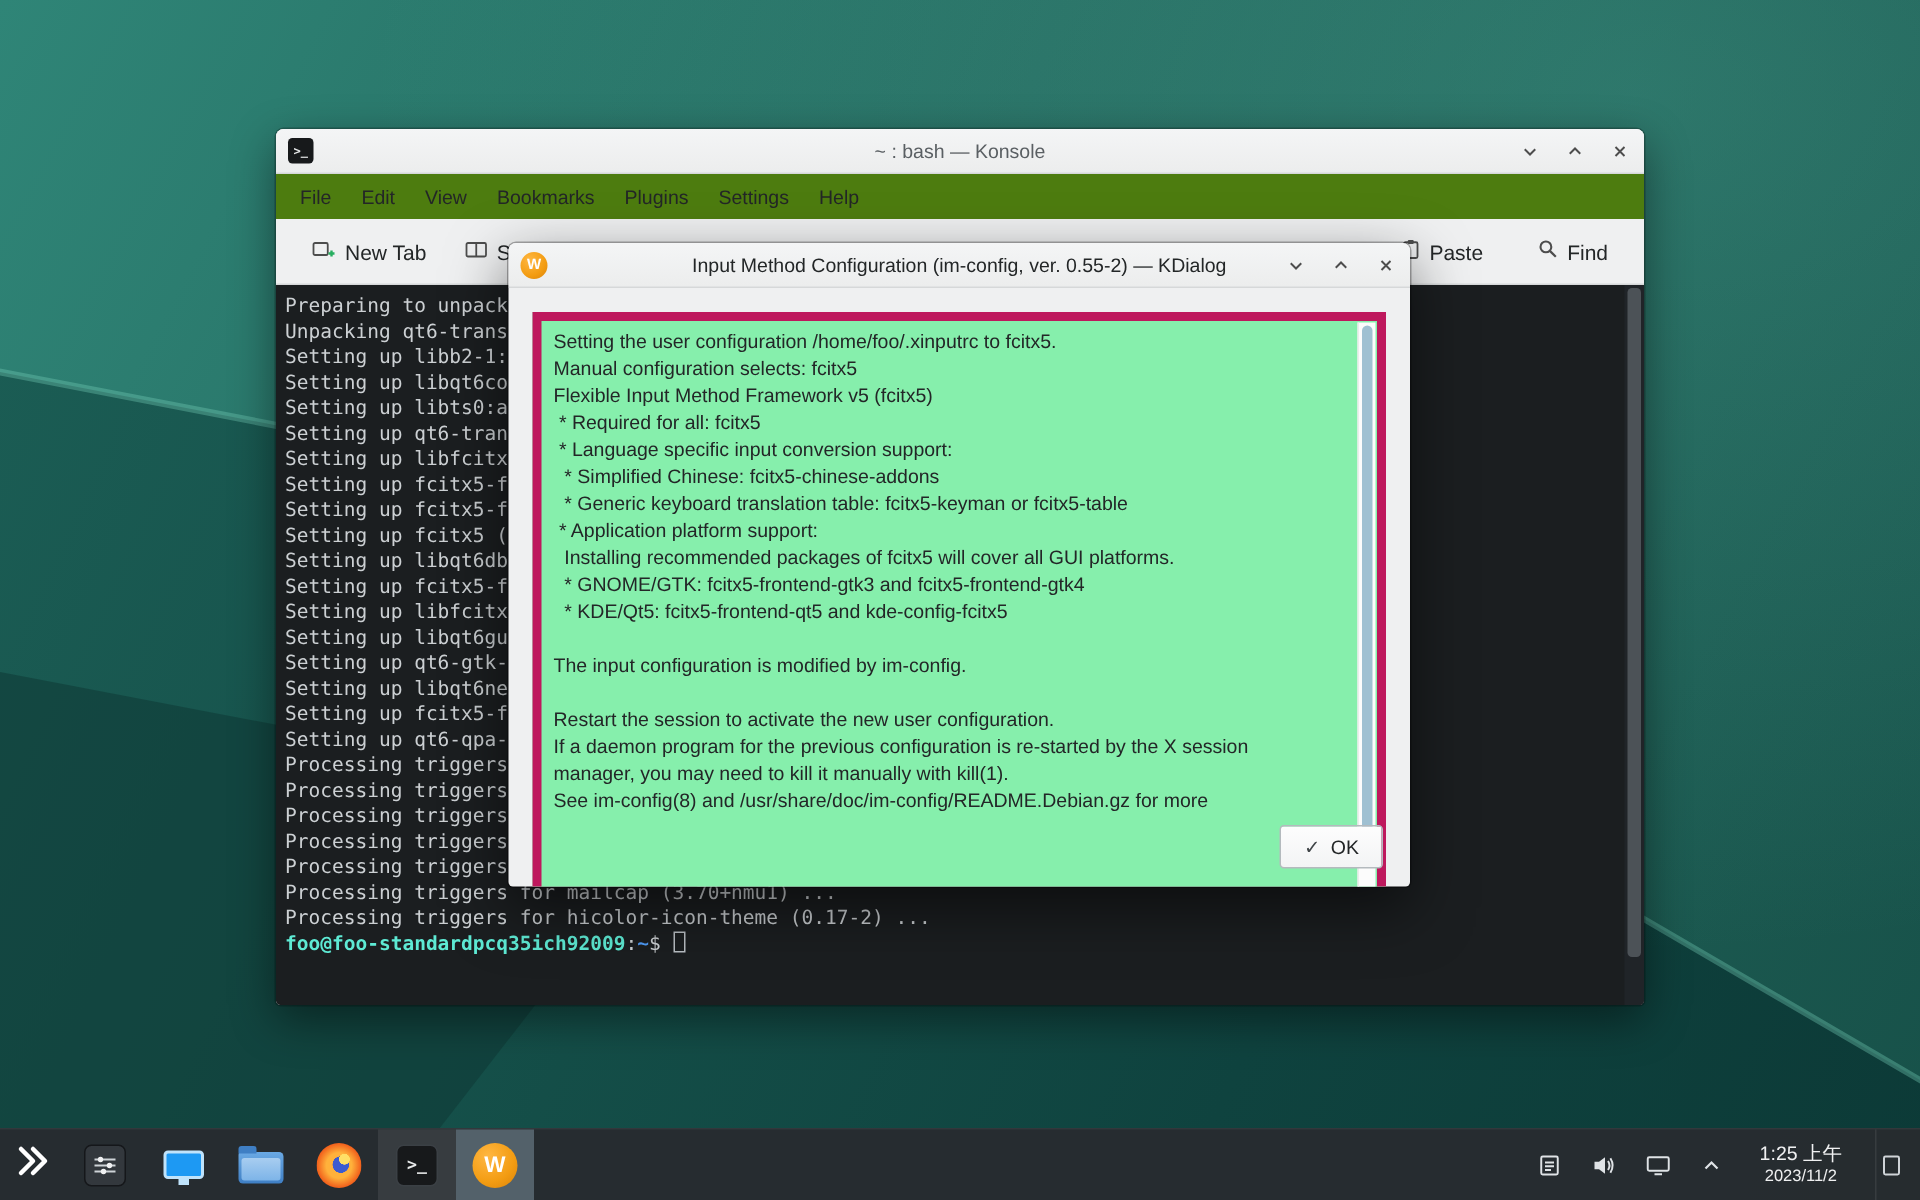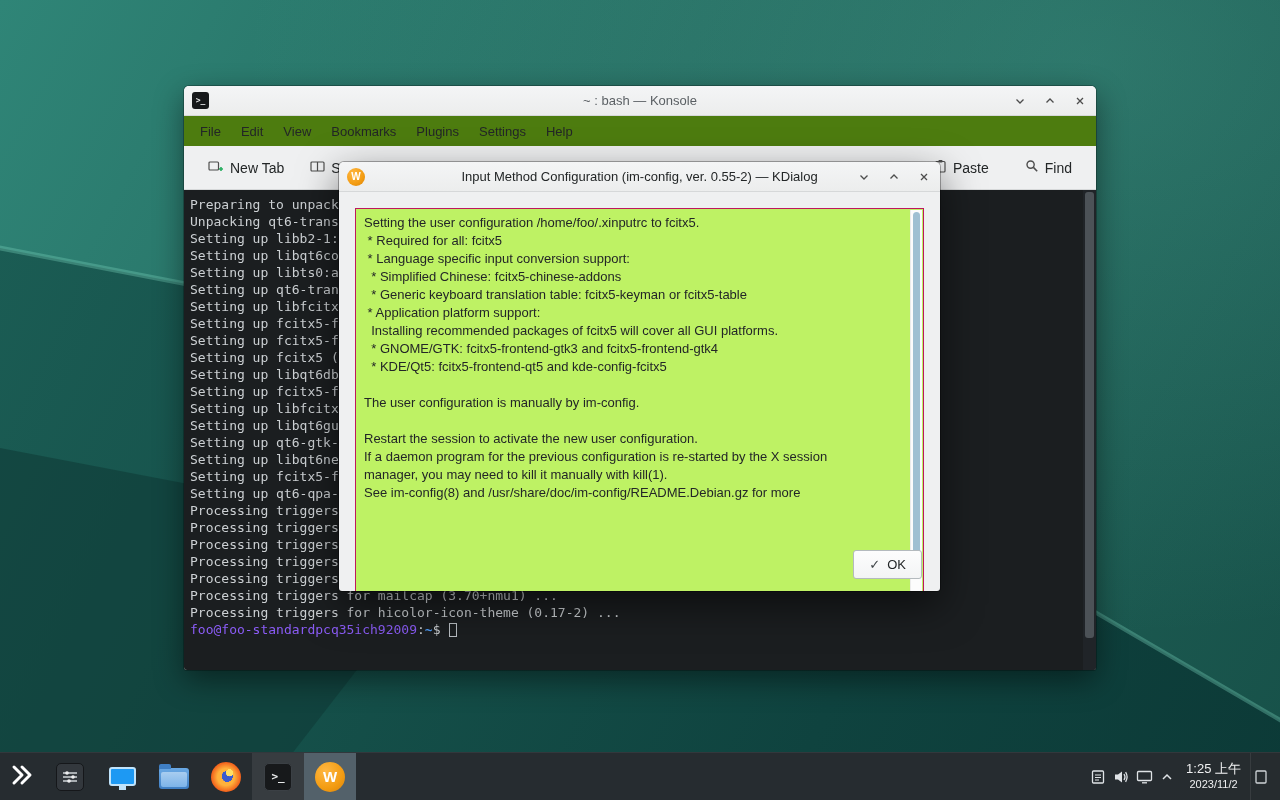--- a/index.html
+++ b/index.html
@@ -24,34 +24,34 @@
   .k-menubar { height:30px; display:flex; align-items:center; padding:0 6px; background:#4d7c0f; }
   .k-menu-item { font-size:13px; color:#232627; padding:4px 10px; border-radius:3px; cursor:pointer; }
 
   .k-toolbar { height:44px; display:flex; align-items:center; padding:0 16px; background:#eff0f1; border-bottom:1px solid #d6d8d9; }
   .tbtn { display:flex; align-items:center; gap:6px; font-size:14px; color:#232627; padding:6px 8px; border-radius:3px; cursor:pointer; white-space:nowrap; }
   .tb-right { margin-left:auto; display:flex; align-items:center; gap:20px; }
 
   .terminal { position:relative; height:480px; background:#1b1e20; overflow:hidden; }
   .term-lines { padding:6px 16px 0 6px; }
   .term-line { height:17px; font:13px/17px "DejaVu Sans Mono",monospace; color:#ccd0d3; white-space:pre; }
-  .p-user { color:#8b5cf6; font-weight:normal; }
+  .p-user { color:#5eead4; font-weight:bold; }
   .p-sep, .p-dollar { color:#ccd0d3; }
   .p-path { color:#4f9cf8; font-weight:bold; }
   .term-cursor { display:inline-block; width:8px; height:14px; border:1px solid #b9bec3; vertical-align:middle; margin-left:9px; margin-top:-2px; }
   .term-scrollbar { position:absolute; top:0; right:0; bottom:0; width:13px; background:#202428; }
   .term-thumb { position:absolute; top:2px; left:2px; right:2px; height:93%; background:#4c5257; border-radius:3px; }
 
   
   .kdialog { position:absolute; left:339px; top:162px; width:601px; height:429px; background:#eff0f1; border-radius:5px 5px 3px 3px; box-shadow:0 14px 40px rgba(0,0,0,0.55), 0 0 0 1px rgba(0,0,0,0.3); z-index:20; overflow:hidden; }
   .d-titlebar { height:30px; background:linear-gradient(#f4f5f6,#eceded); border-bottom:1px solid #d6d8d9; display:flex; align-items:center; padding:0 8px; position:relative; }
   .d-title { position:absolute; left:0; right:0; text-align:center; font-size:13px; color:#232627; pointer-events:none; }
   .w-icon { width:18px; height:18px; border-radius:50%; background:radial-gradient(circle at 35% 30%, #ffb742, #f39c12 60%, #d9820a); color:#fff; font:bold 10px/18px "Liberation Sans",sans-serif; text-align:center; z-index:1; }
 
-  .d-textframe { position:absolute; left:16px; top:46px; width:569px; height:400px; background:#bef264; border:1px solid #be185d; overflow:hidden; }
+  .d-textframe { position:absolute; left:16px; top:46px; width:569px; height:400px; background:#86efac; border:6px solid #be185d; overflow:hidden; }
   .d-textcontent { padding:5px 22px 0 8px; }
   .dlg-line { min-height:18px; font:13px/18px "Liberation Sans",sans-serif; color:#232627; white-space:pre; }
   .d-scrollbar { position:absolute; top:1px; right:1px; bottom:1px; width:12px; background:#fcfcfc; border-left:1px solid #ececec; }
   .d-thumb { position:absolute; top:2px; left:2px; width:7px; height:89%; background:#9fc0d2; border-radius:4px; }
 
   .ok-button { position:absolute; right:18px; bottom:12px; height:29px; display:flex; align-items:center; gap:7px; padding:0 15px; background:linear-gradient(#fdfdfd,#f3f4f5); border:1px solid #b4babe; border-radius:3px; font-size:13px; color:#232627; cursor:pointer; }
   .ok-check { font-size:13px; color:#3f4447; }
 
   
   .taskbar { position:absolute; left:0; right:0; bottom:0; height:48px; background:rgba(39,43,48,0.97); border-top:1px solid rgba(255,255,255,0.06); display:flex; align-items:center; z-index:30; }
@@ -63,21 +63,21 @@
   .sliders-box { width:28px; height:28px; background:#33383d; border:1px solid #15171a; border-radius:5px; display:flex; align-items:center; justify-content:center; }
   .monitor-icon { width:27px; height:19px; background:#1d99f3; border:2px solid #bfe3fb; border-radius:3px; position:relative; }
   .monitor-icon::after { content:""; position:absolute; left:8px; bottom:-6px; width:7px; height:4px; background:#bfe3fb; }
   .folder-icon { width:30px; height:21px; background:linear-gradient(#6aa9e4,#3f7fc4); border-radius:2px 3px 3px 3px; position:relative; margin-top:4px; }
   .folder-icon::before { content:""; position:absolute; left:0; top:-4px; width:12px; height:5px; background:#3f7fc4; border-radius:2px 2px 0 0; }
   .folder-icon::after { content:""; position:absolute; left:2px; top:4px; right:2px; bottom:2px; background:linear-gradient(#a8cdf0,#7db4e8); border-radius:2px; }
   .firefox-icon { width:30px; height:30px; border-radius:50%; background:radial-gradient(circle at 62% 36%, #ffe066 0 13%, transparent 14%), radial-gradient(circle at 54% 48%, #3b5bd0 0 24%, transparent 25%), radial-gradient(circle at 50% 50%, #ffb13b 0 40%, #f2641d 68%, #cf4517 100%); }
   .konsole-task-icon { width:28px; height:28px; background:#17191b; border:1px solid #3b4045; border-radius:5px; color:#e8eaeb; font:bold 11px/26px "DejaVu Sans Mono",monospace; text-align:center; }
   .w-task-icon { width:30px; height:30px; border-radius:50%; background:radial-gradient(circle at 35% 30%, #ffb742, #f39c12 60%, #d9820a); color:#fff; font:bold 15px/30px "Liberation Sans",sans-serif; text-align:center; }
 
-  .tray { margin-left:auto; display:flex; align-items:center; gap:3px; padding-right:10px; }
+  .tray { margin-left:auto; display:flex; align-items:center; gap:16px; padding-right:10px; }
   .tray-btn { width:20px; height:20px; display:flex; align-items:center; justify-content:center; cursor:pointer; }
   .clock { text-align:center; color:#eff0f1; cursor:pointer; padding:0 6px; }
   .clock-time { font-size:13px; line-height:16px; }
   .clock-date { font-size:11px; line-height:15px; }
   .show-desktop { width:20px; height:48px; display:flex; align-items:center; justify-content:center; cursor:pointer; border-left:1px solid rgba(255,255,255,0.08); }
 </style>
 </head>
 <body>
 
 <div class="desktop">
@@ -208,30 +208,32 @@
             <svg width="12" height="12" viewBox="0 0 12 12">
               <path d="M3 3 L9 9 M9 3 L3 9" fill="none" stroke="#4d4d4d" stroke-width="1.3"></path>
             </svg>
           </div>
       </div>
     </div>
 
     <div class="d-textframe">
       <div class="d-textcontent">
         <div class="dlg-line">Setting the user configuration /home/foo/.xinputrc to fcitx5.</div>
+        <div class="dlg-line">Manual configuration selects: fcitx5</div>
+        <div class="dlg-line">Flexible Input Method Framework v5 (fcitx5)</div>
         <div class="dlg-line"> * Required for all: fcitx5</div>
         <div class="dlg-line"> * Language specific input conversion support:</div>
         <div class="dlg-line">  * Simplified Chinese: fcitx5-chinese-addons</div>
         <div class="dlg-line">  * Generic keyboard translation table: fcitx5-keyman or fcitx5-table</div>
         <div class="dlg-line"> * Application platform support:</div>
         <div class="dlg-line">  Installing recommended packages of fcitx5 will cover all GUI platforms.</div>
         <div class="dlg-line">  * GNOME/GTK: fcitx5-frontend-gtk3 and fcitx5-frontend-gtk4</div>
         <div class="dlg-line">  * KDE/Qt5: fcitx5-frontend-qt5 and kde-config-fcitx5</div>
         <div class="dlg-line"></div>
-        <div class="dlg-line">The user configuration is manually by im-config.</div>
+        <div class="dlg-line">The input configuration is modified by im-config.</div>
         <div class="dlg-line"></div>
         <div class="dlg-line">Restart the session to activate the new user configuration.</div>
         <div class="dlg-line">If a daemon program for the previous configuration is re-started by the X session</div>
         <div class="dlg-line">manager, you may need to kill it manually with kill(1).</div>
         <div class="dlg-line">See im-config(8) and /usr/share/doc/im-config/README.Debian.gz for more</div>
       </div>
       <div class="d-scrollbar">
         <div class="d-thumb"></div>
       </div>
     </div>

